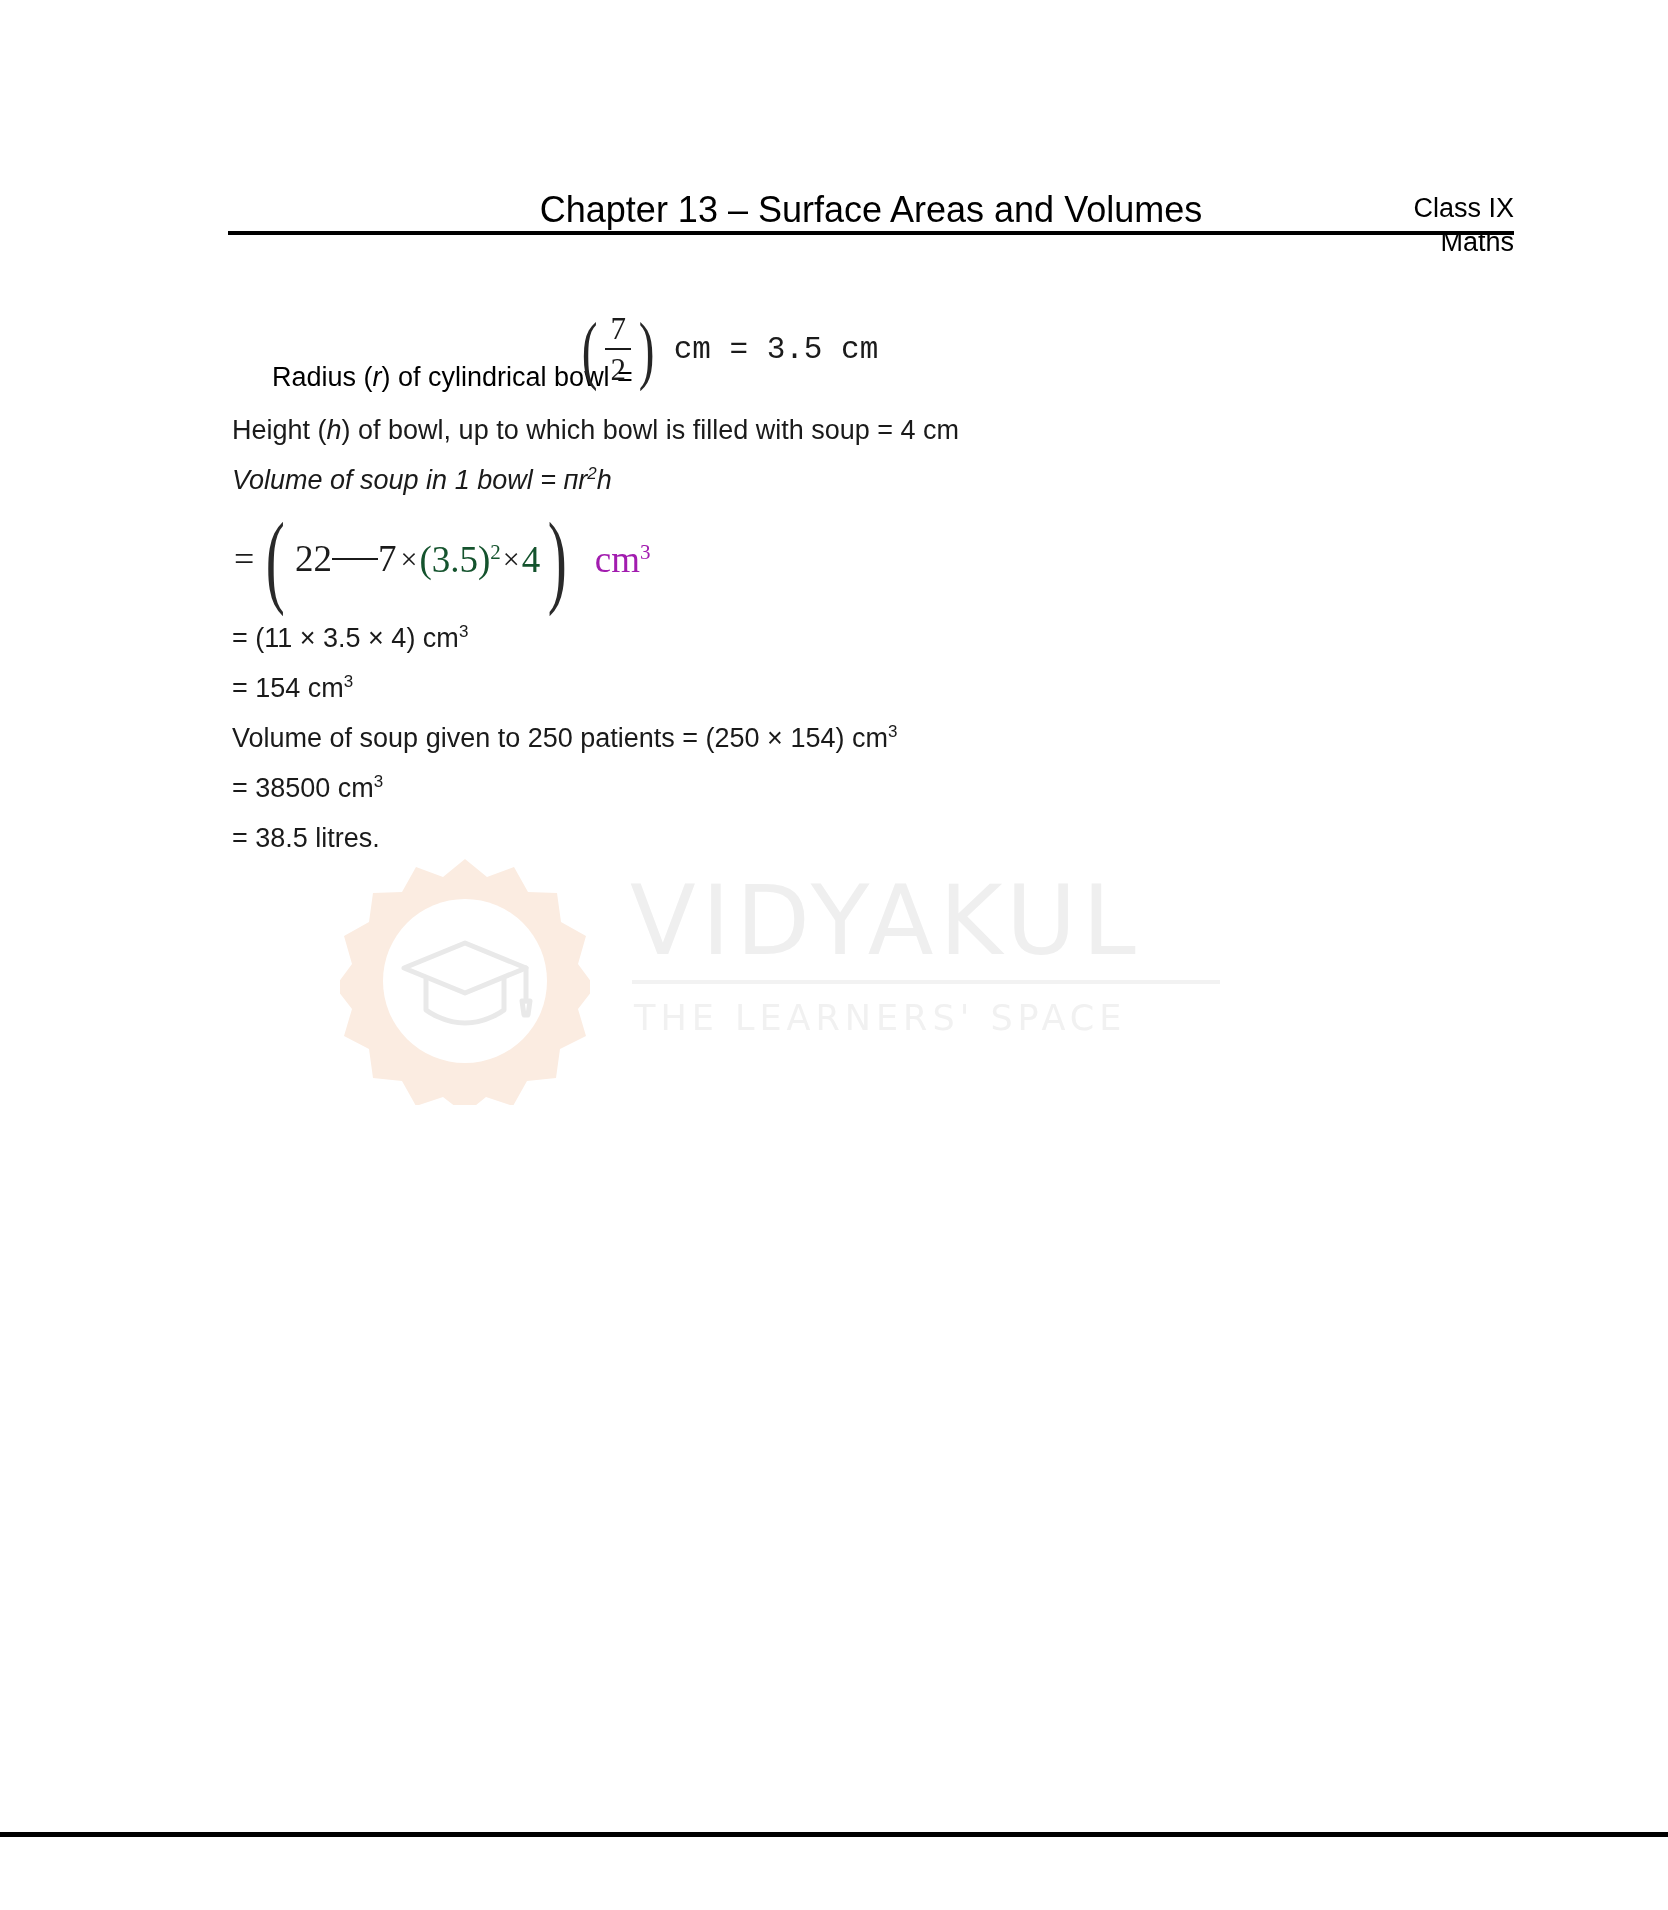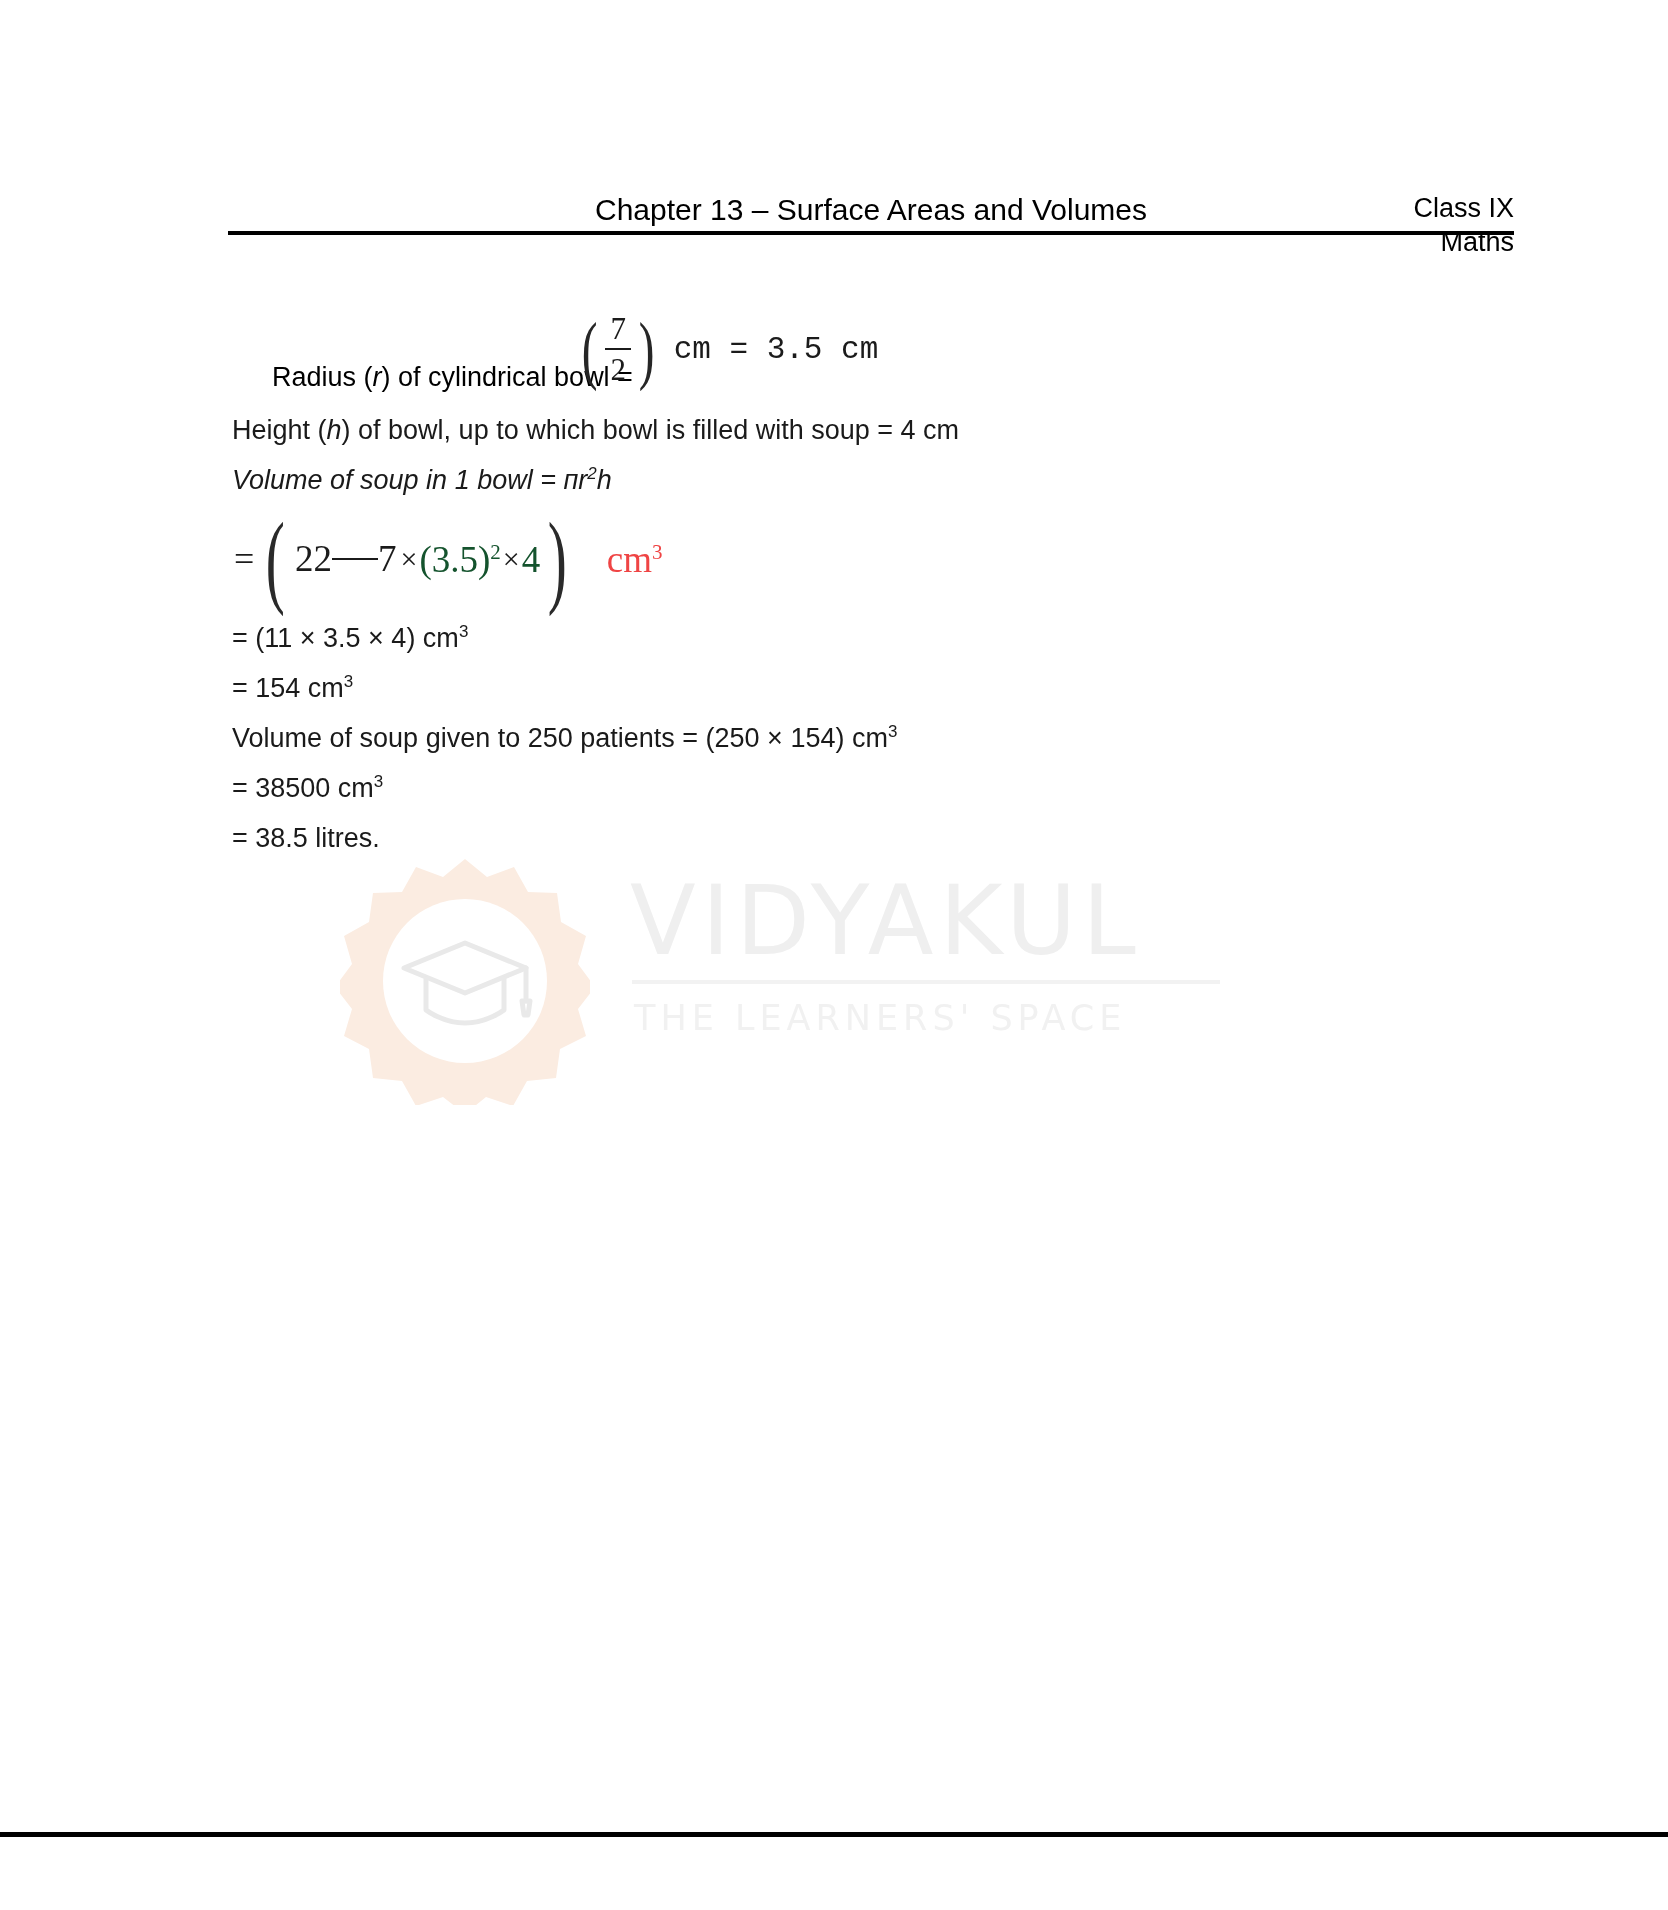--- a/index.html
+++ b/index.html
@@ -33,21 +33,21 @@
     border-bottom: 4px solid #000;
     box-sizing: border-box;
     flex-direction: column;
   }
   .header-left {
     font-size: 27px;
     line-height: 34px;
     white-space: nowrap;
   }
   .header-center {
-    font-size: 30px;
+    font-size: 36px;
     line-height: 34px;
     white-space: nowrap;
     position: absolute;
     left: 50%;
     transform: translateX(-50%);
     bottom: 4px;
   }
   .header-right {
     font-size: 27px;
     line-height: 34px;
@@ -188,22 +188,22 @@
   }
   .mtimes {
     font-family: "Liberation Serif", serif;
     font-size: 30px;
     color: #1b1b1b;
     margin: 0 2px;
   }
   .unit-cm3 {
     font-family: "Liberation Serif", serif;
     font-size: 37px;
-    color: #ef4444;
-    margin-left: 32px;
+    color: #a21caf;
+    margin-left: 20px;
   }
   .unit-cm3 .msup {
     font-size: 21px;
     vertical-align: super;
     line-height: 0;
   }
 
   
   .watermark {
     position: absolute;

